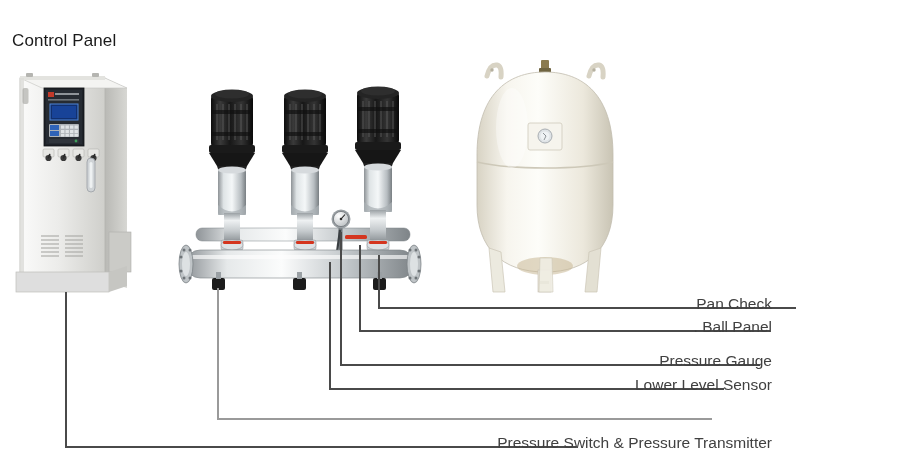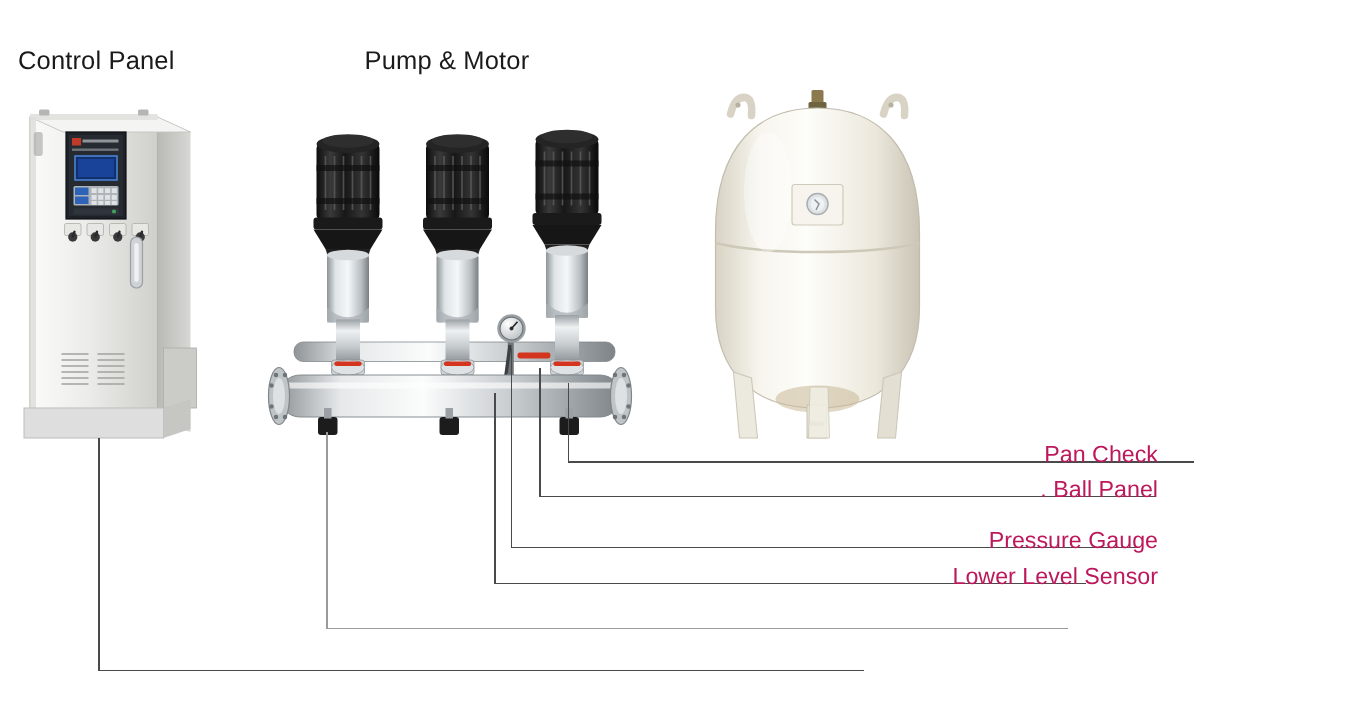--- a/index.html
+++ b/index.html
@@ -1,21 +1,21 @@
 <!DOCTYPE html>
 <html><head>
 <meta charset="utf-8">
 <title>Booster Pump System Diagram</title>
 <style>
   html,body{margin:0;padding:0;background:#ffffff;}
   body{width:906px;height:468px;overflow:hidden;
        font-family:"Liberation Sans","DejaVu Sans",sans-serif;color:#111;}
   #stage{position:relative;width:778px;height:468px;background:#fff;}
   .grp-title{position:absolute;font-size:17px;color:#1a1a1a;white-space:nowrap;letter-spacing:.1px;}
-  .callout{position:absolute;font-size:15.5px;color:#be185d;white-space:nowrap;}
+  .callout{position:absolute;font-size:15.5px;color:#404040;white-space:nowrap;}
   svg.layer{position:absolute;left:0;top:0;width:906px;height:468px;overflow:visible;}
   svg.layer.art{z-index:2;}
   svg.layer.lines{z-index:3;}
   .grp-title,.callout{z-index:4;}
 </style>
 </head>
 <body>
 
 <div id="stage">
 
@@ -345,20 +345,20 @@
       <path d="M 379 255 L 379 308 L 796 308"></path>
       <path d="M 360 245 L 360 331 L 770 331"></path>
       <path d="M 341 232 L 341 365 L 760 365"></path>
       <path d="M 330 262 L 330 389 L 724 389"></path>
       <path d="M 218 288 L 218 419 L 712 419" stroke="#9a9a9a"></path>
       <path d="M 66 292 L 66 447 L 576 447"></path>
     </g>
   </svg>
 
   <div class="grp-title" style="left:12px;top:31px;">Control Panel</div>
-  <div class="grp-title" style="left:243px;top:31px;">Pump &amp; Motor</div>
 
   <div class="callout" style="right:6px;top:295px;">Pan Check</div>
   <div class="callout" style="right:6px;top:318px;">. Ball Panel</div>
   <div class="callout" style="right:6px;top:352px;">Pressure Gauge</div>
   <div class="callout" style="right:6px;top:376px;">Lower Level Sensor</div>
+  <div class="callout" style="right:6px;top:434px;">Pressure Switch &amp; Pressure Transmitter</div>
 
 </div>
 
 </body></html>

